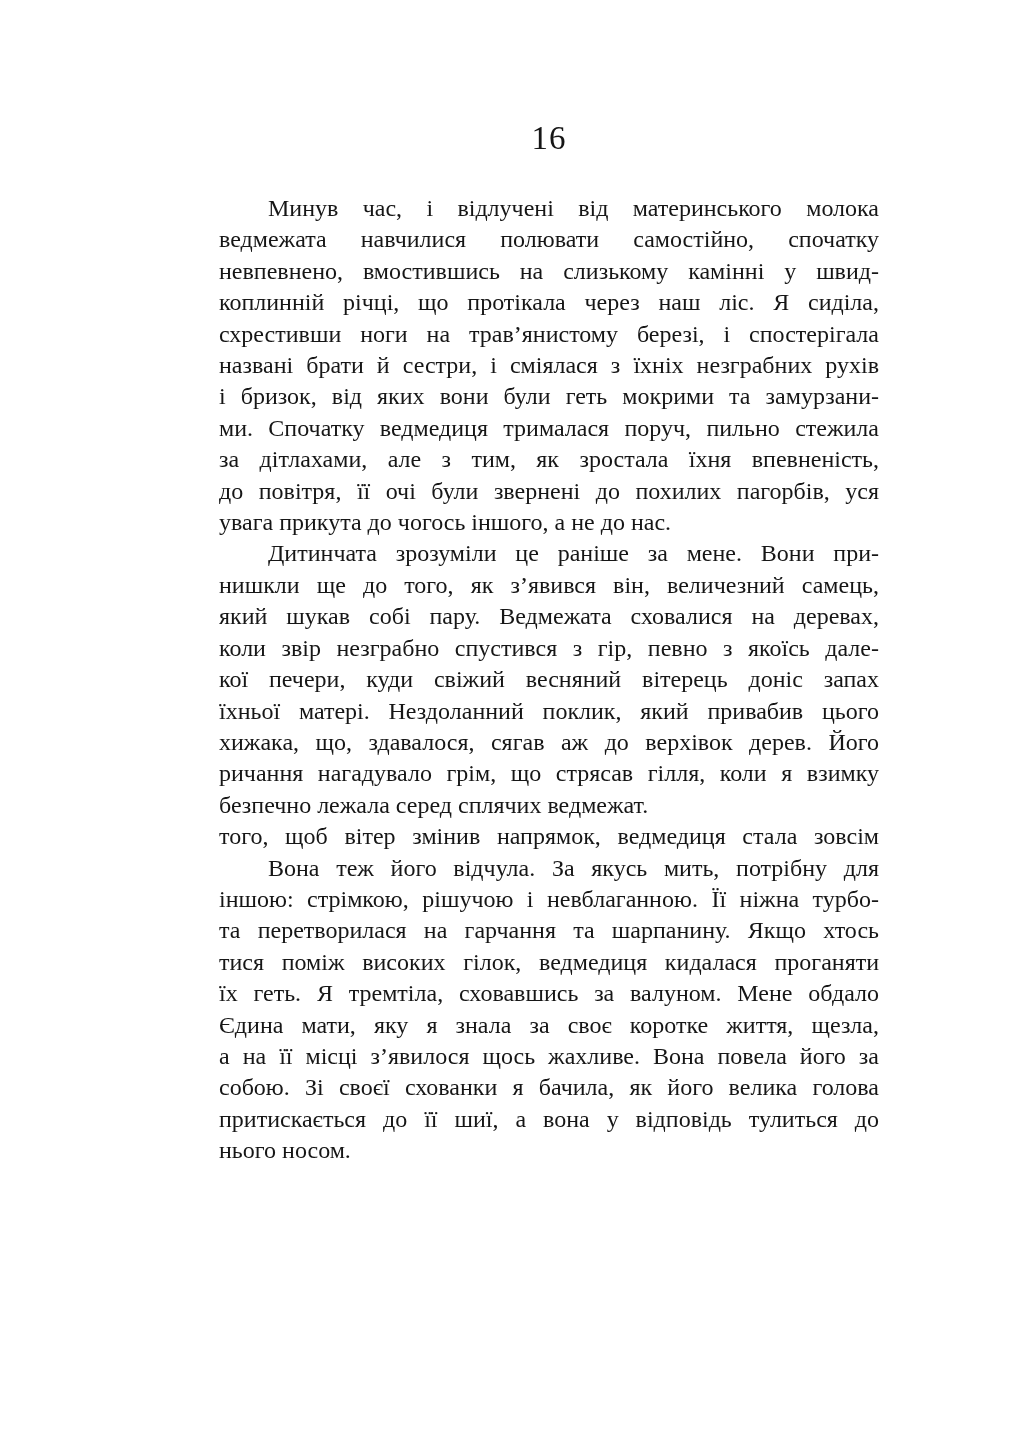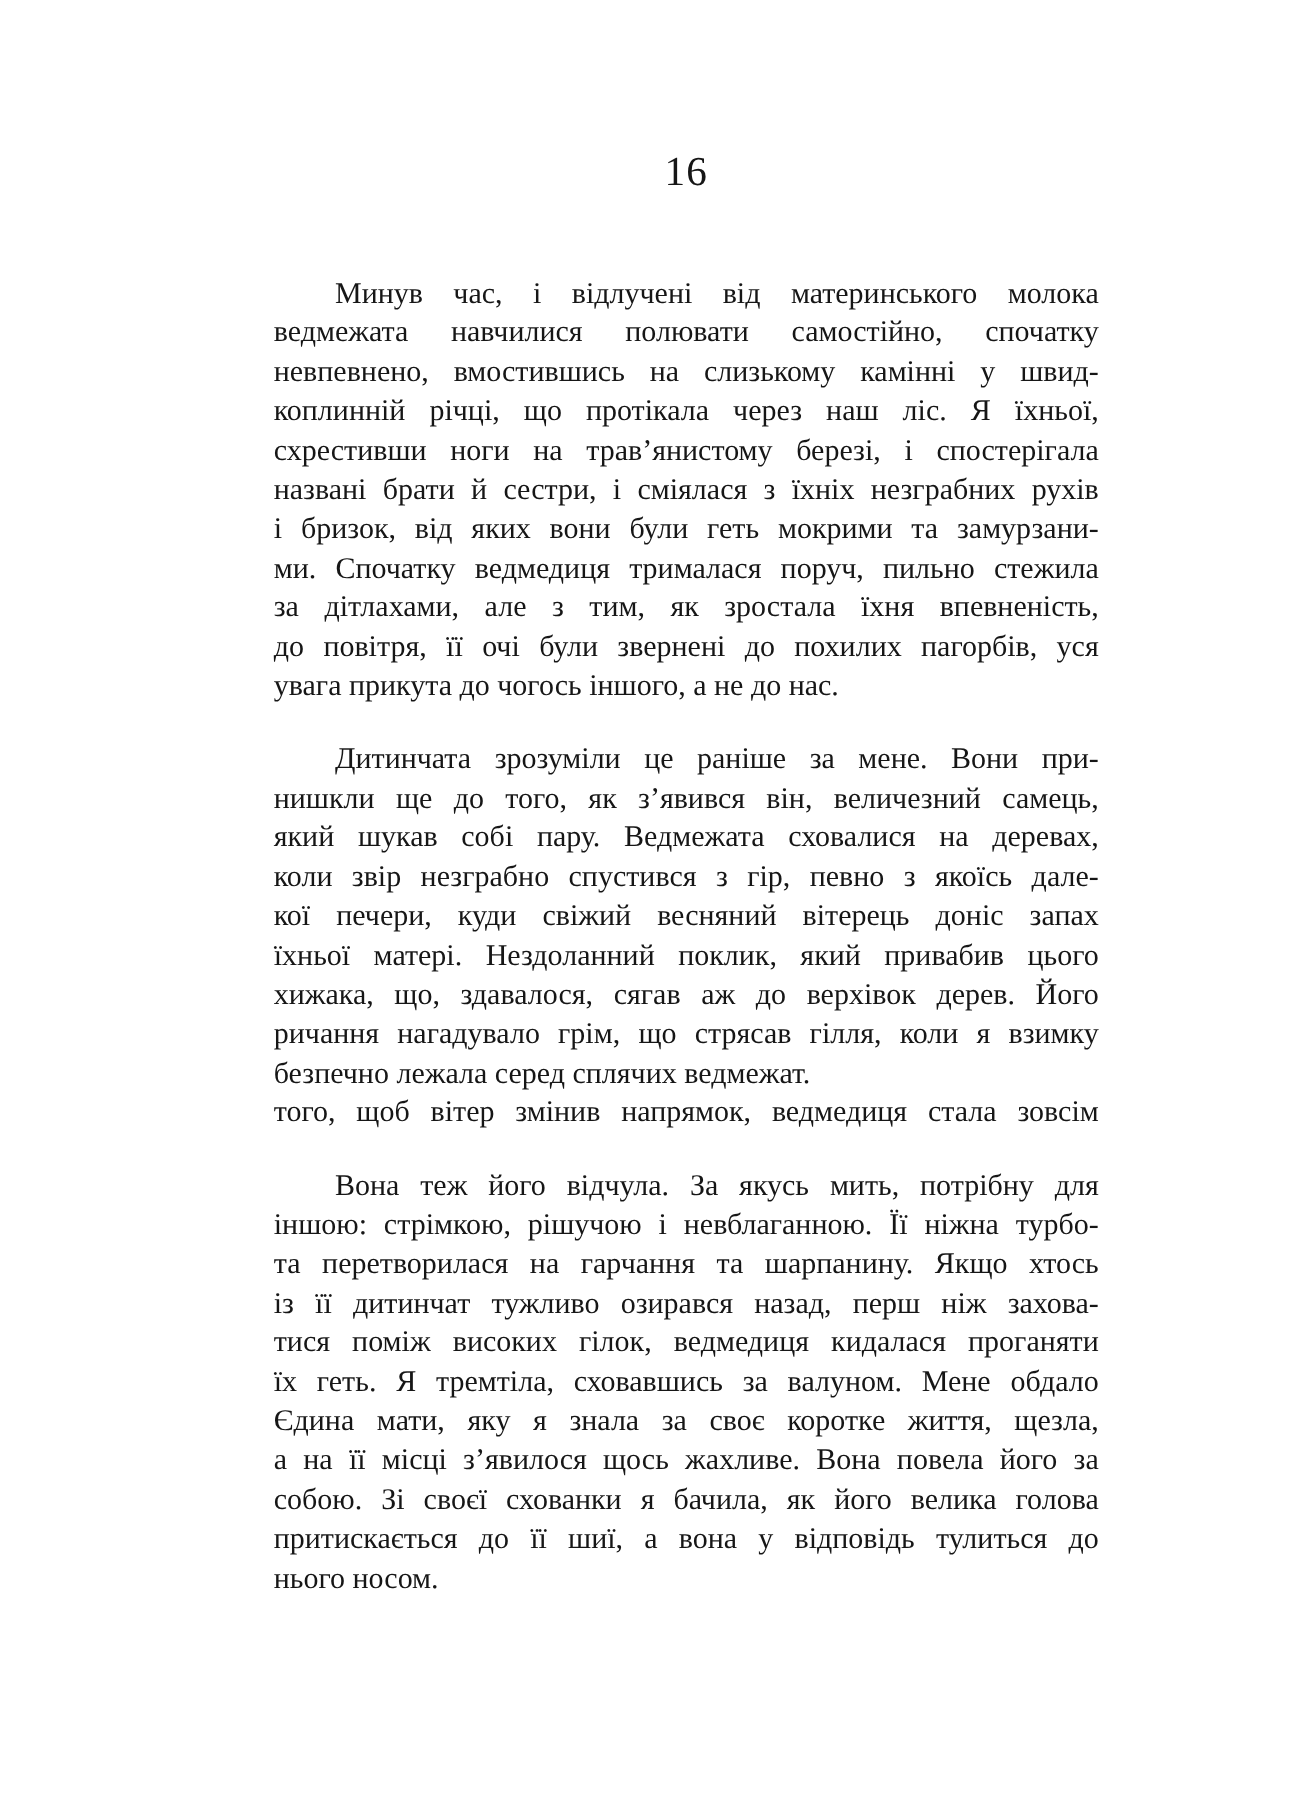--- a/index.html
+++ b/index.html
@@ -36,37 +36,36 @@
   .paragraph {
     margin: 0;
   }
   .line {
     line-height: 31.4px;
     text-align: justify;
     text-align-last: justify;
   }
   .line.first {
     text-indent: 49px;
-    margin-top: 27px;
   }
   .line.last {
     text-align-last: left;
   }
 </style>
 </head>
 <body>
 
 <div class="page">
   <div class="page-number">16</div>
   <div class="text-block">
       <div class="paragraph">
         <div class="line first">Минув час, і відлучені від материнського молока</div>
         <div class="line">ведмежата навчилися полювати самостійно, спочатку</div>
         <div class="line">невпевнено, вмостившись на слизькому камінні у швид-</div>
-        <div class="line">коплинній річці, що протікала через наш ліс. Я їхньої,</div>
+        <div class="line">коплинній річці, що протікала через наш ліс. Я сиділа,</div>
         <div class="line">схрестивши ноги на трав’янистому березі, і спостерігала</div>
         <div class="line">названі брати й сестри, і сміялася з їхніх незграбних рухів</div>
         <div class="line">і бризок, від яких вони були геть мокрими та замурзани-</div>
         <div class="line">ми. Спочатку ведмедиця трималася поруч, пильно стежила</div>
         <div class="line">за дітлахами, але з тим, як зростала їхня впевненість,</div>
         <div class="line">до повітря, її очі були звернені до похилих пагорбів, уся</div>
         <div class="line last">увага прикута до чогось іншого, а не до нас.</div>
       </div>
       <div class="paragraph">
         <div class="line first">Дитинчата зрозуміли це раніше за мене. Вони при-</div>
@@ -77,21 +76,20 @@
         <div class="line">їхньої матері. Нездоланний поклик, який привабив цього</div>
         <div class="line">хижака, що, здавалося, сягав аж до верхівок дерев. Його</div>
         <div class="line">ричання нагадувало грім, що стрясав гілля, коли я взимку</div>
         <div class="line last">безпечно лежала серед сплячих ведмежат.</div>
       </div>
       <div class="paragraph">
         <div class="line">того, щоб вітер змінив напрямок, ведмедиця стала зовсім</div>
         <div class="line first">Вона теж його відчула. За якусь мить, потрібну для</div>
         <div class="line">іншою: стрімкою, рішучою і невблаганною. Її ніжна турбо-</div>
         <div class="line">та перетворилася на гарчання та шарпанину. Якщо хтось</div>
-        <div class="line">із її дитинчат тужливо озирався назад, перш ніж захова-</div>
         <div class="line">тися поміж високих гілок, ведмедиця кидалася проганяти</div>
         <div class="line">їх геть. Я тремтіла, сховавшись за валуном. Мене обдало</div>
         <div class="line">Єдина мати, яку я знала за своє коротке життя, щезла,</div>
         <div class="line">а на її місці з’явилося щось жахливе. Вона повела його за</div>
         <div class="line">собою. Зі своєї схованки я бачила, як його велика голова</div>
         <div class="line">притискається до її шиї, а вона у відповідь тулиться до</div>
         <div class="line last">нього носом.</div>
       </div>
     </div>
 </div>

